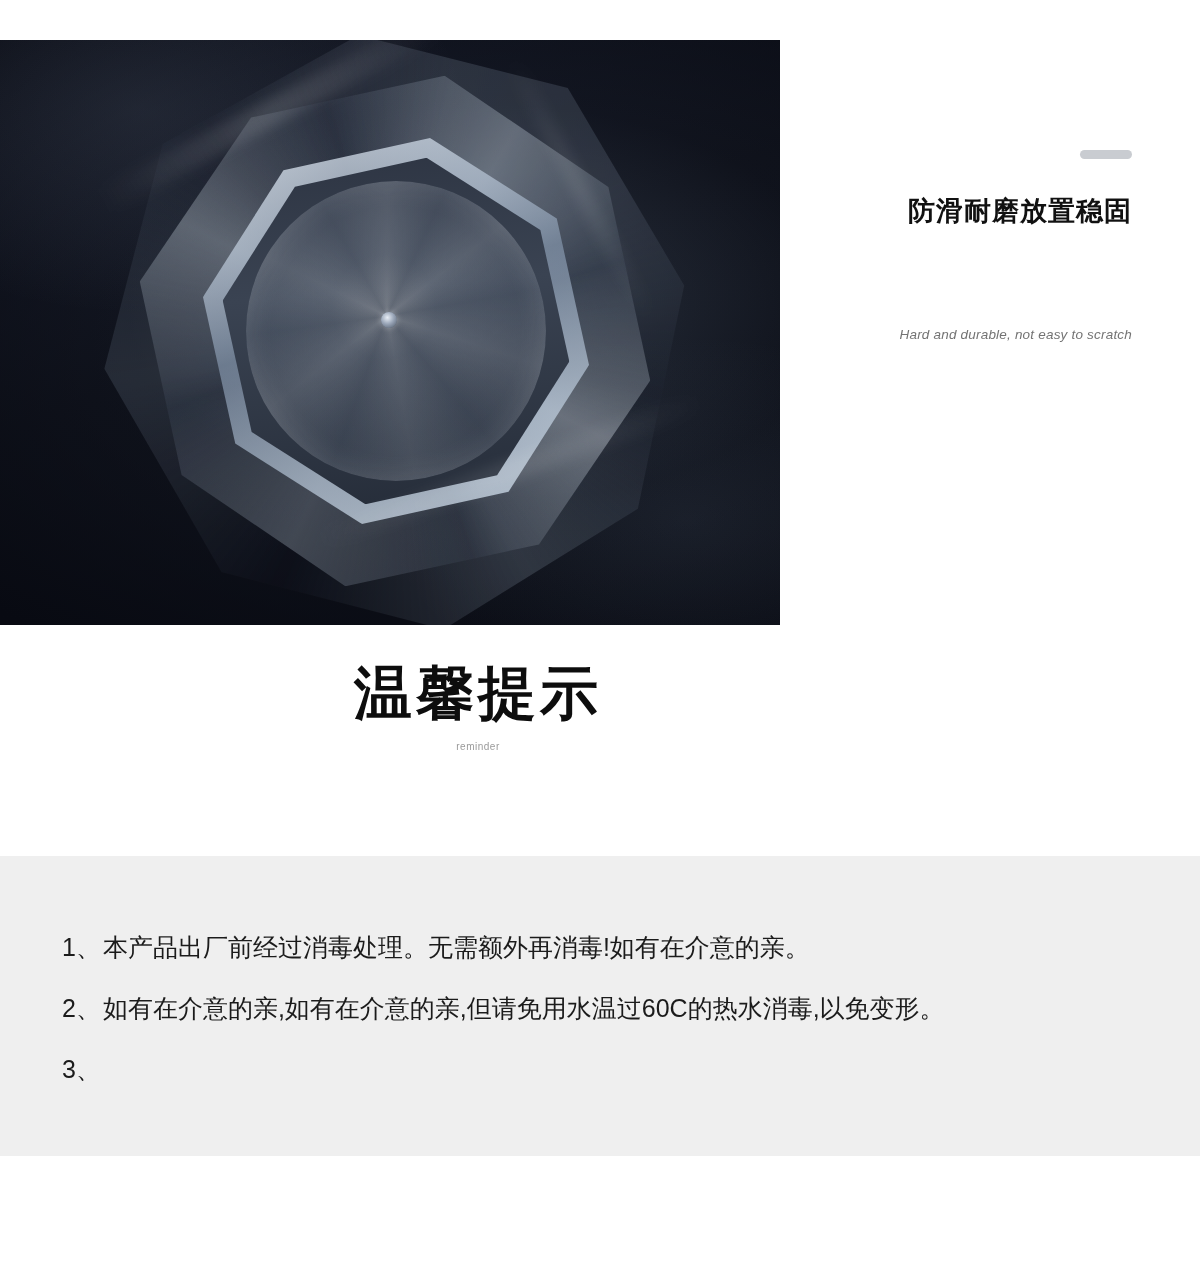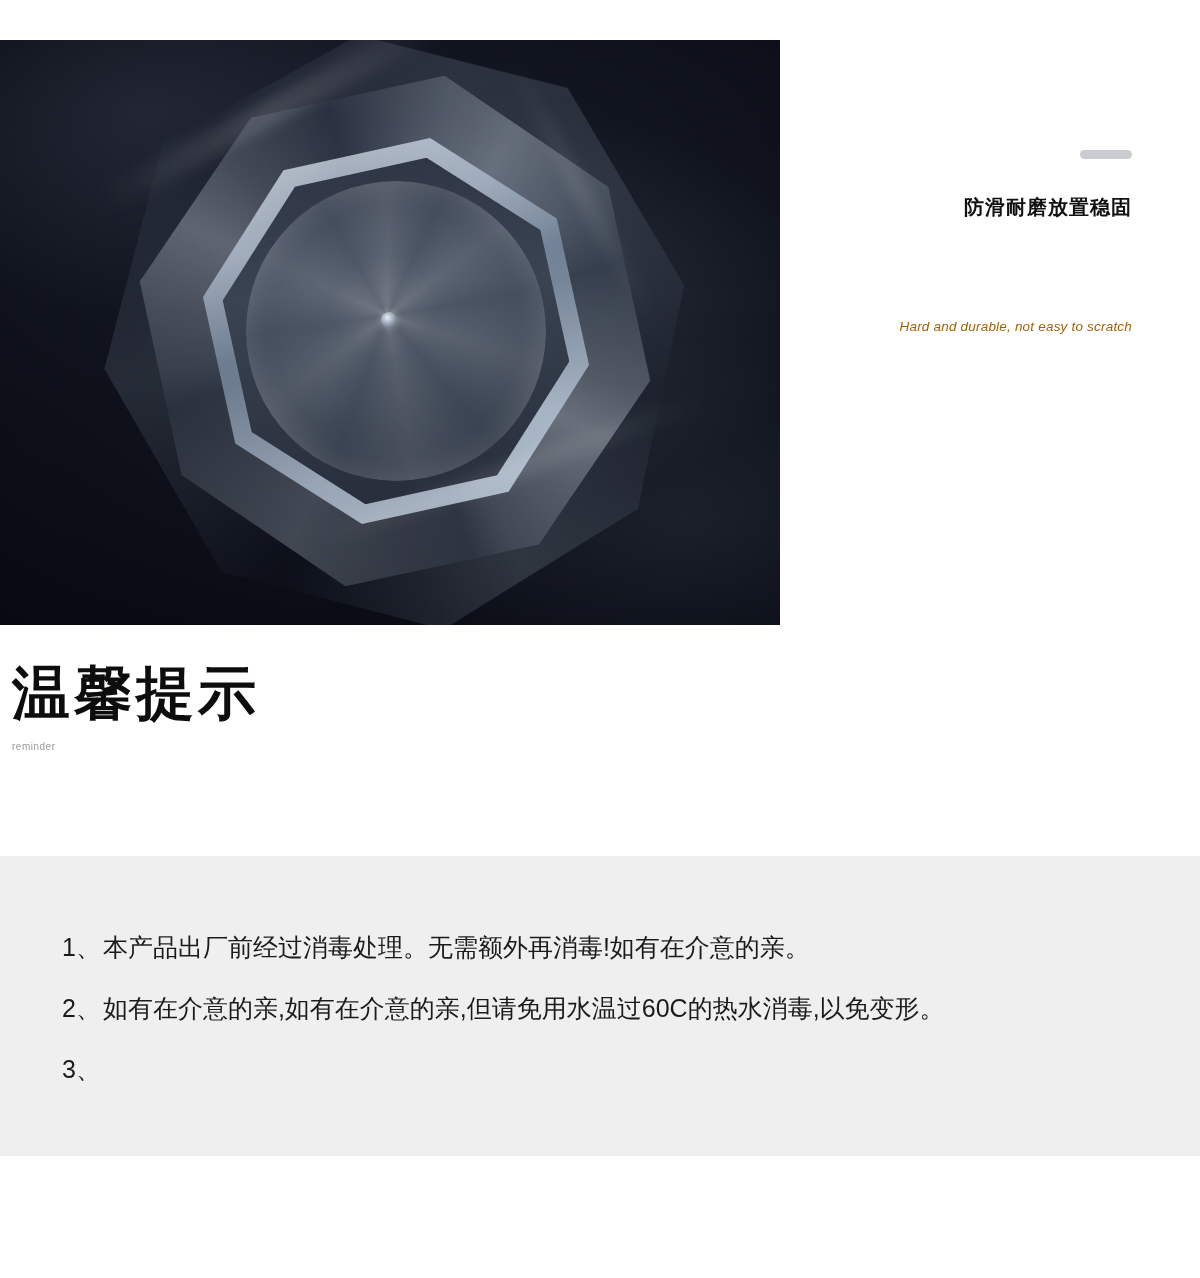--- a/index.html
+++ b/index.html
@@ -180,43 +180,43 @@
   }
   .caption-dash {
     display: inline-block;
     width: 52px;
     height: 9px;
     border-radius: 5px;
     background: #c9ccd1;
     margin-bottom: 32px;
   }
   .caption-title {
-    font-size: 20px;
+    font-size: 27px;
     font-weight: 700;
     letter-spacing: 1px;
     color: #111111;
     line-height: 1.2;
     margin: 0 0 96px 0;
     white-space: nowrap;
   }
   .caption-sub {
     font-size: 13.5px;
     line-height: 1.75;
-    color: #a16207;
+    color: #737373;
     font-style: italic;
     letter-spacing: 0.2px;
   }
 
   
   .reminder-head {
     position: absolute;
-    left: 12px;
+    left: 0;
     top: 660px;
     width: 956px;
-    text-align: left;
+    text-align: center;
   }
   .reminder-title {
     font-size: 58px;
     font-weight: 700;
     letter-spacing: 4px;
     color: #0d0d0d;
     margin: 0;
     line-height: 1.15;
   }
   .reminder-sub {

